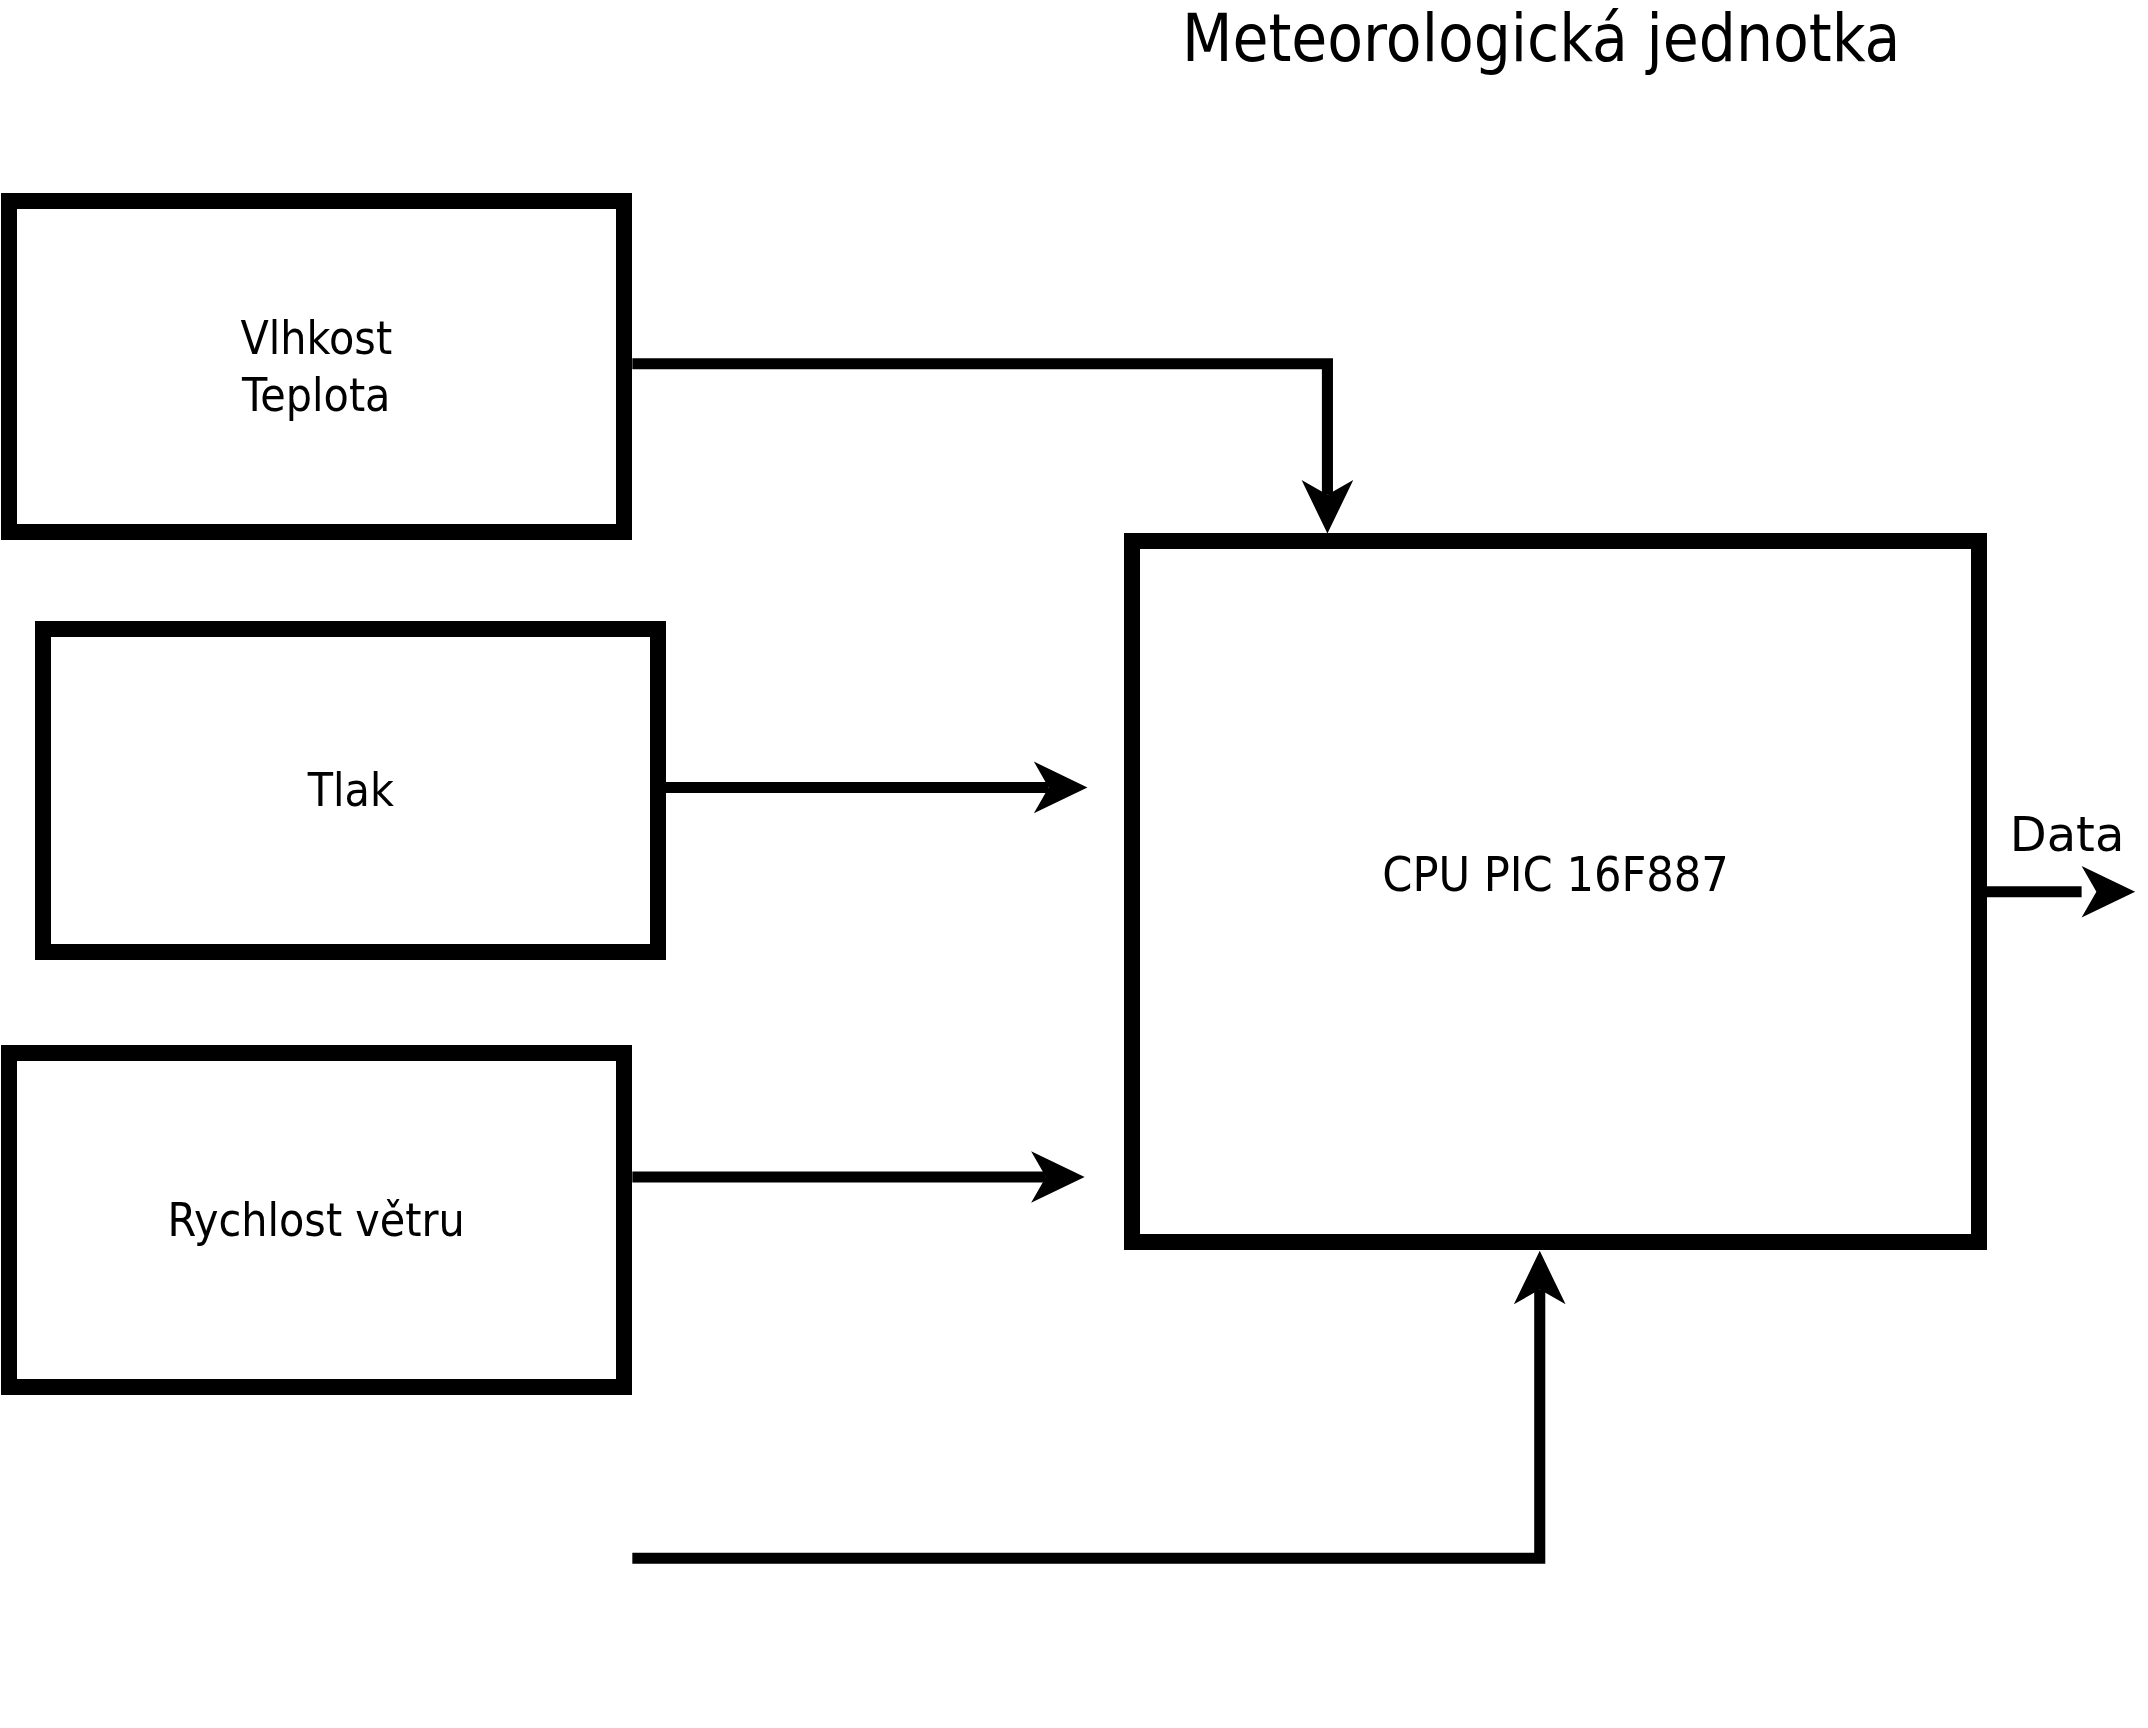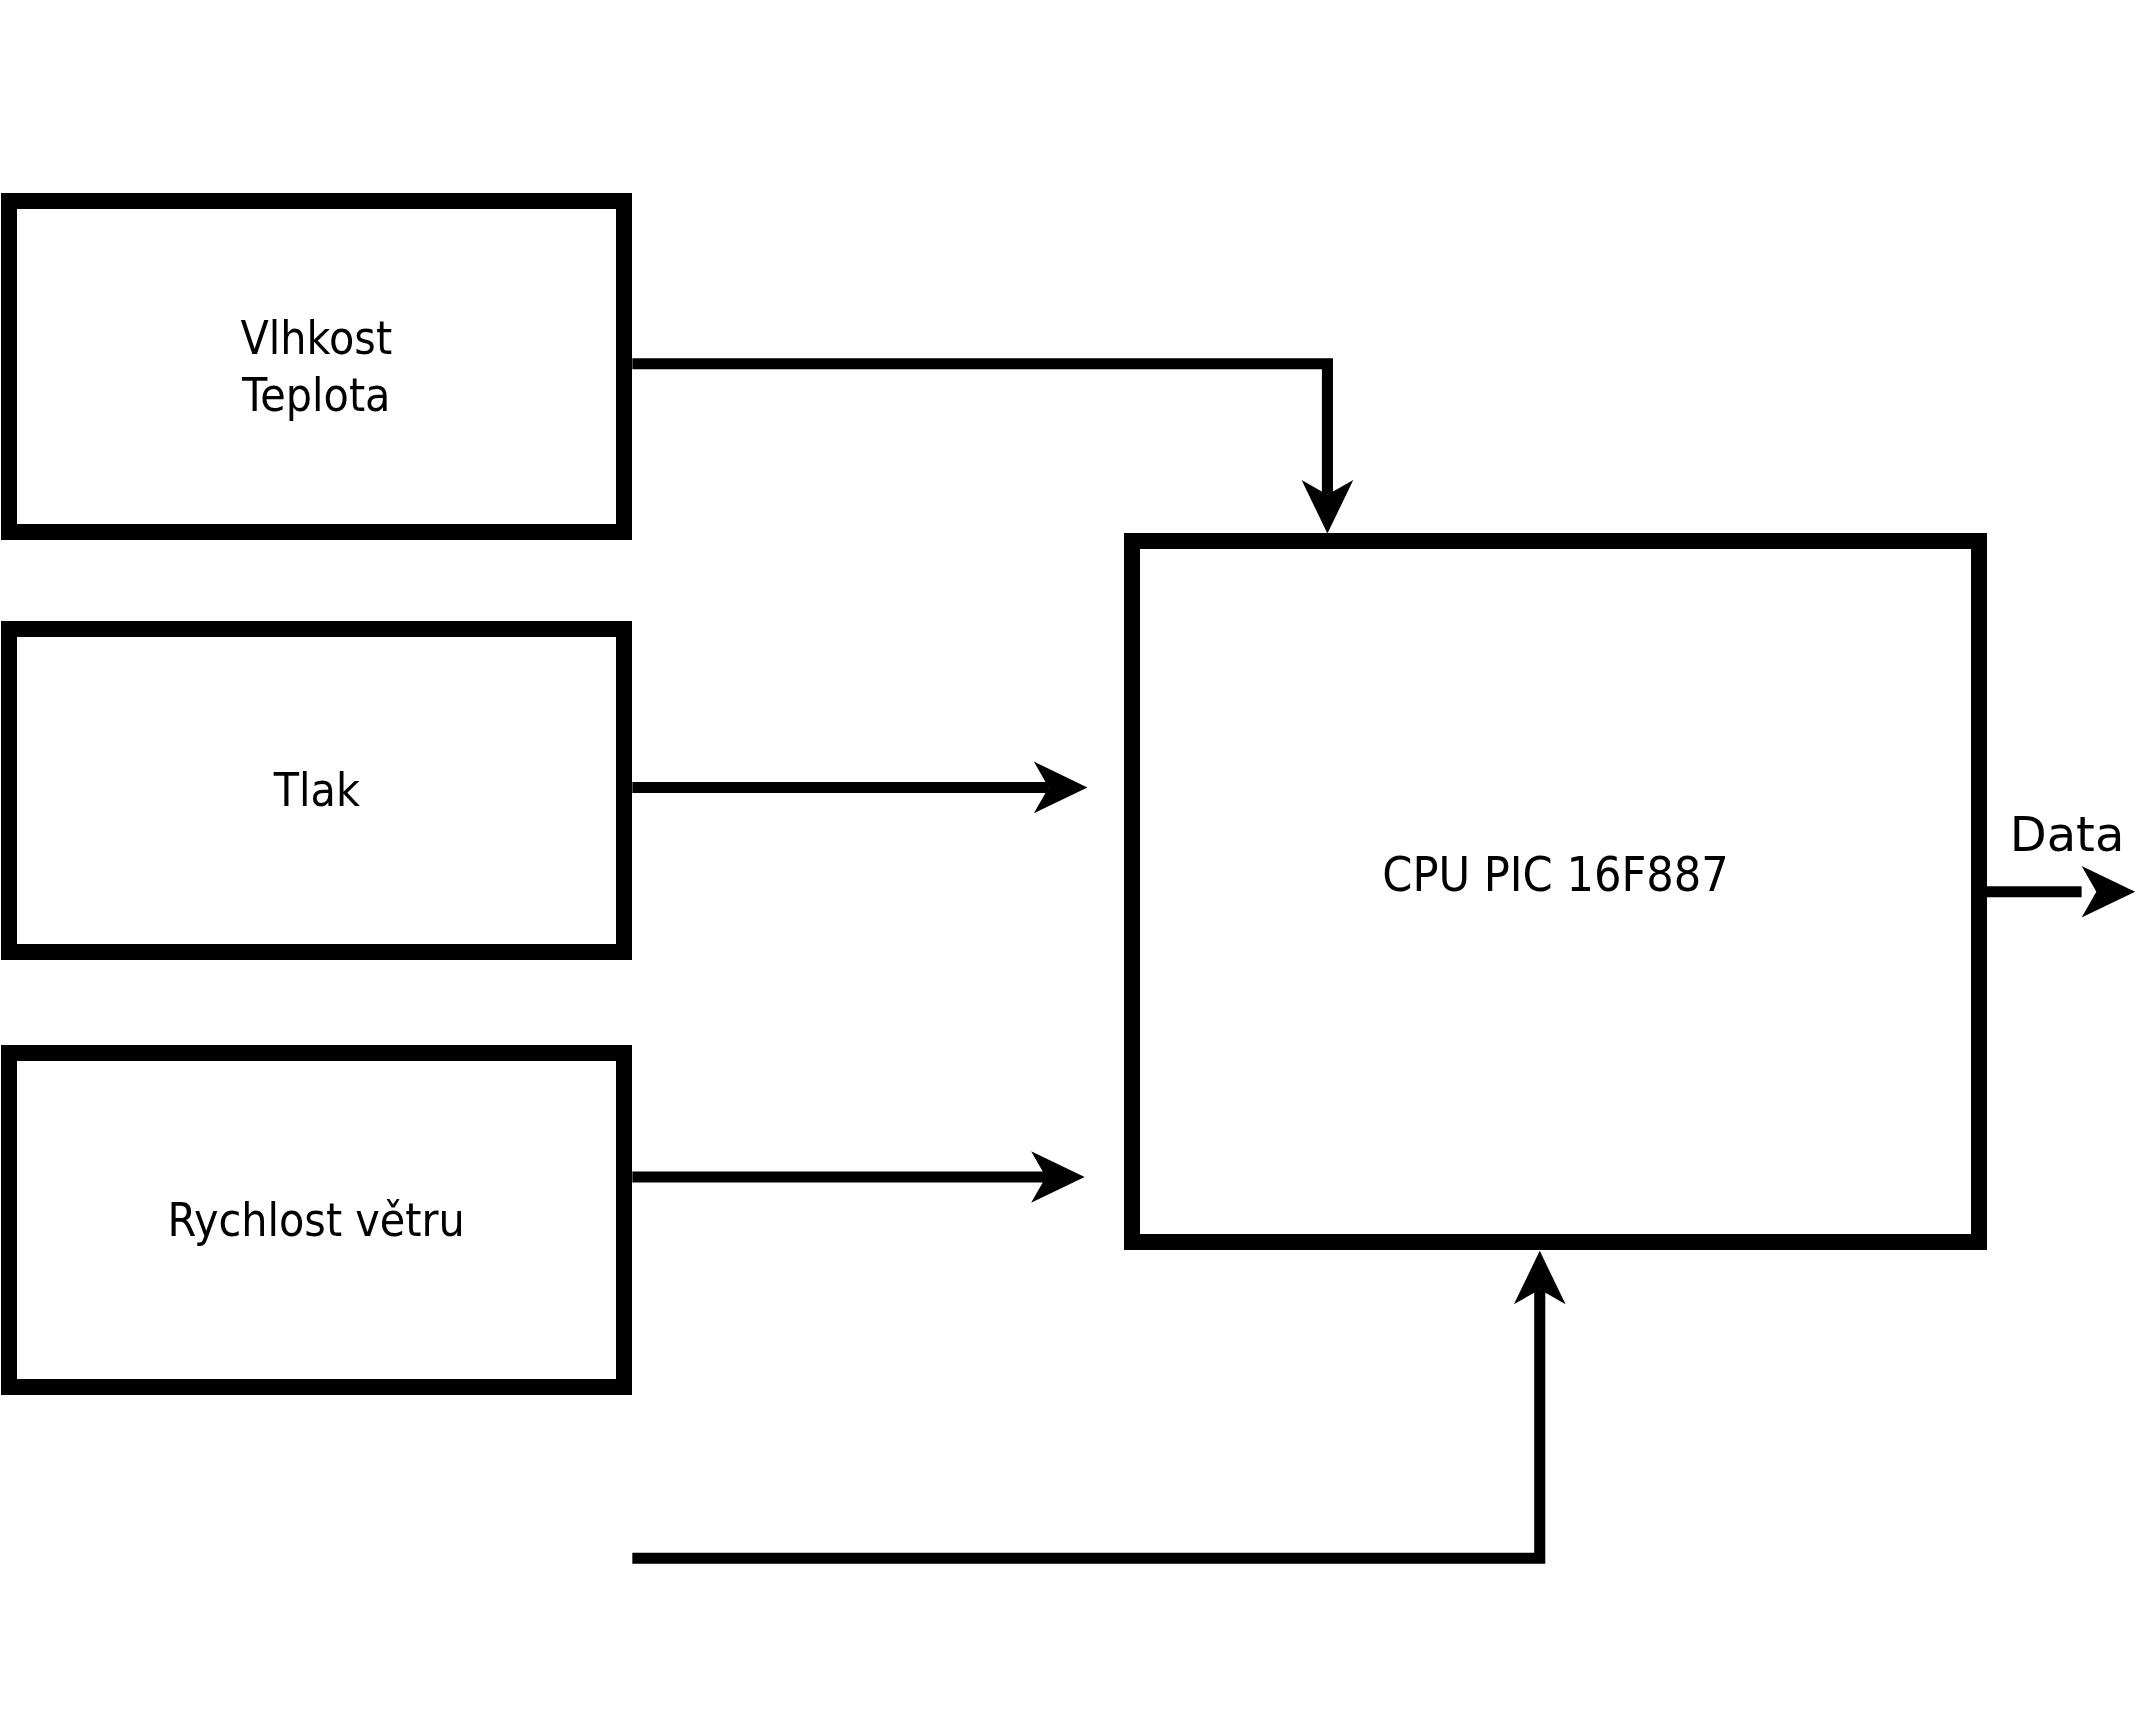--- a/index.html
+++ b/index.html
@@ -45,21 +45,21 @@
     display: flex;
     align-items: center;
     justify-content: center;
     text-align: center;
   }
   .sensor-box {
     left: 0.9px;
     width: 631px;
   }
   .box-humidity-temp { top: 193px; height: 347px; }
-  .box-pressure      { top: 621px; height: 339px; }
+  .box-pressure      { top: 621px; height: 339px; margin-left: 34px; }
   .box-wind-speed    { top: 1001px; height: 350px; margin-top: 44px; }
   .box-wind-dir      { top: 1384px; height: 344px; }
   .box-cpu {
     left: 1124px;
     top: 533px;
     width: 863px;
     height: 717px;
   }
   .label {
     font-size: 46px;
@@ -102,20 +102,23 @@
     font-size: 48px;
     line-height: 52px;
     white-space: nowrap;
   }
 </style>
 </head>
 <body>
 
 <div class="canvas">
 
+  <div class="diagram-title">
+    <span class="txt">Meteorologická jednotka</span>
+  </div>
 
   <svg class="arrow-layer" viewBox="0 0 2328 1873">
 
     <path d="M685 394 H1438 V536"></path>
     <polygon points="1438,578 1410,520 1438,536 1466,520"></polygon>
 
     <path d="M685 853 H1136"></path>
     <polygon points="1178,853 1120,825 1136,853 1120,881"></polygon>
 
     <path d="M685 1275 H1133"></path>

